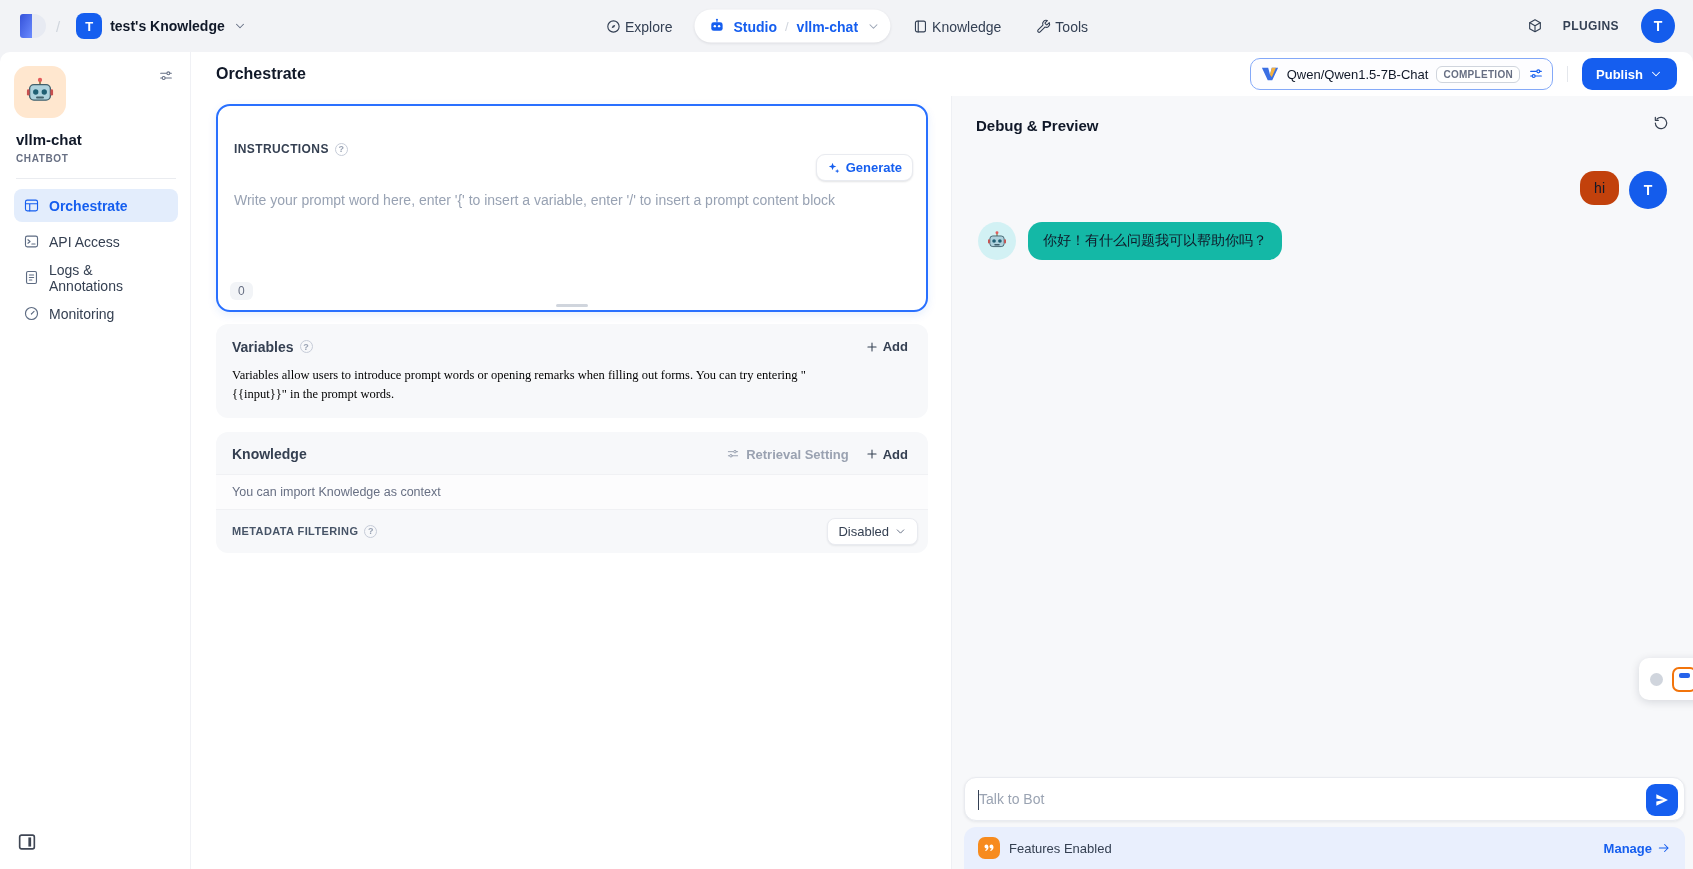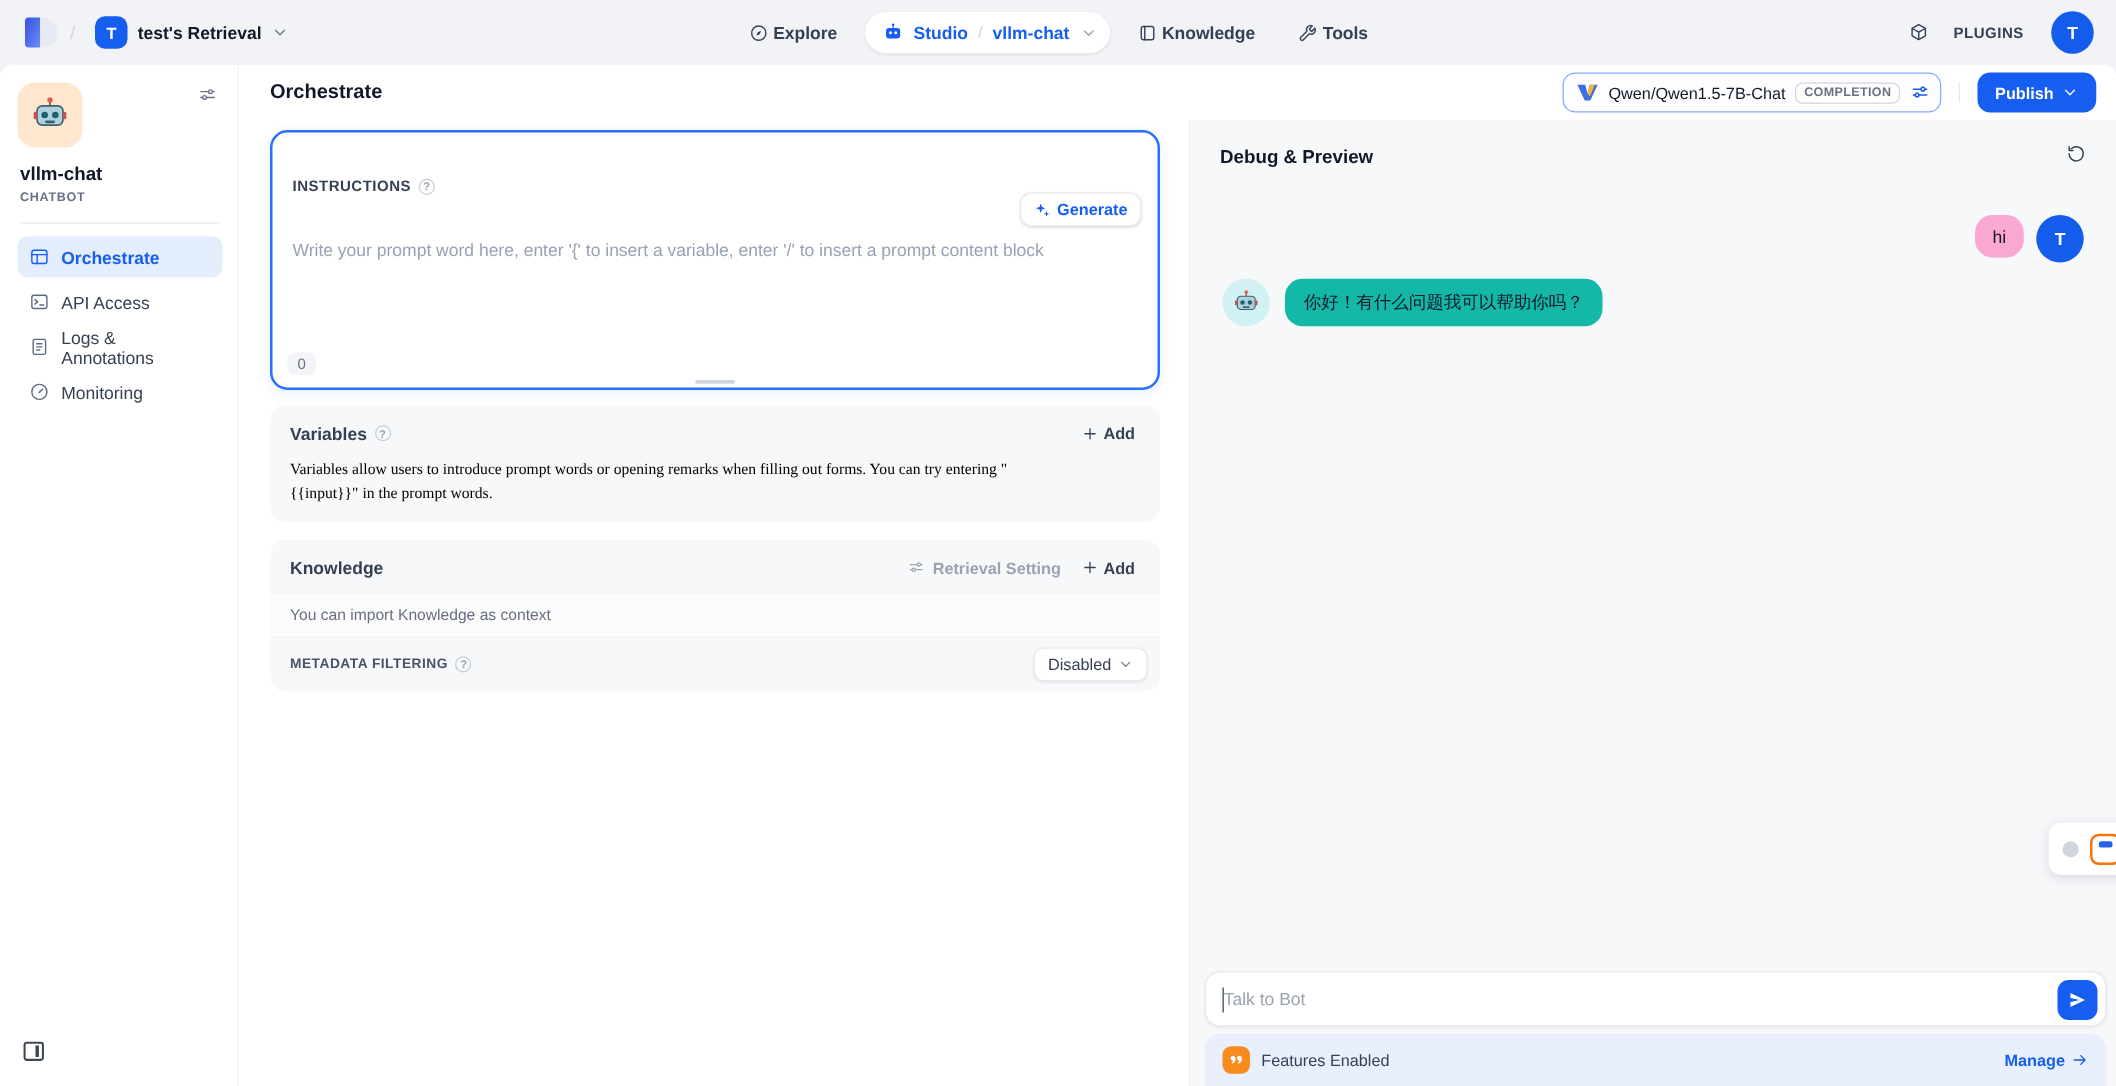--- a/index.html
+++ b/index.html
@@ -11,21 +11,21 @@
   .topbar { height:52px; flex:0 0 52px; display:flex; align-items:center; padding:0 18px; position:relative; background:#f2f3f6; }
   .tb-left { display:flex; align-items:center; }
   .dify-logo { width:28px; height:26px; display:block; cursor:pointer; }
   .tb-slash { color:#d0d5dd; font-size:15px; margin:0 10px; }
   .ws-btn { display:flex; align-items:center; gap:8px; cursor:pointer; border-radius:8px; padding:4px 6px; }
   .ws-avatar { width:26px; height:26px; border-radius:8px; background:#155eef; color:#fff; font-size:13px; font-weight:700; display:flex; align-items:center; justify-content:center; }
   .ws-name { font-size:14px; font-weight:600; color:#101828; }
   .chev { width:14px; height:14px; stroke:#667085; stroke-width:1.8; fill:none; stroke-linecap:round; stroke-linejoin:round; }
 
   .tb-center { position:absolute; left:50%; top:50%; transform:translate(-50%,-50%); display:flex; align-items:center; gap:10px; }
-  .nav-item { display:flex; align-items:center; gap:4px; padding:8px 12px; border-radius:10px; font-size:14px; font-weight:700; color:#344054; cursor:pointer; }
+  .nav-item { display:flex; align-items:center; gap:4px; padding:8px 12px; border-radius:10px; font-size:14px; font-weight:400; color:#344054; cursor:pointer; }
   .nav-ic { width:16px; height:16px; stroke:#344054; stroke-width:1.7; fill:none; stroke-linecap:round; stroke-linejoin:round; }
   .studio-pill { display:flex; align-items:center; gap:8px; background:#fff; border-radius:999px; padding:8px 10px 8px 14px; box-shadow:0 1px 3px rgba(16,24,40,.1); cursor:pointer; }
   .studio-pill .lbl { color:#155eef; font-size:14px; font-weight:700; }
   .studio-pill .app-lbl { color:#155eef; font-size:14px; font-weight:600; }
   .studio-pill .sl { color:#d0d5dd; font-size:13px; }
 
   .tb-right { margin-left:auto; display:flex; align-items:center; gap:14px; }
   .plugins-btn { display:flex; align-items:center; gap:20px; font-size:12px; font-weight:700; letter-spacing:.4px; color:#344054; cursor:pointer; padding:6px 8px; border-radius:8px; }
   .user-avatar { width:34px; height:34px; border-radius:50%; background:#145cec; color:#fff; font-size:14px; font-weight:600; display:flex; align-items:center; justify-content:center; cursor:pointer; }
 
@@ -93,21 +93,21 @@
   .disabled-btn { margin-left:auto; display:flex; align-items:center; gap:5px; background:#fff; border:0.5px solid #e9ebf0; box-shadow:0 1px 2px rgba(16,24,40,.08); border-radius:8px; padding:5px 10px; font-size:13px; font-weight:500; color:#354052; cursor:pointer; }
 
   
   .debug { flex:1; background:#f7f8fa; border-left:1px solid #eef0f4; display:flex; flex-direction:column; min-width:0; }
   .debug-head { display:flex; align-items:center; padding:19px 24px 8px 24px; }
   .debug-title { font-size:15px; font-weight:700; color:#101828; }
   .refresh-btn { margin-left:auto; cursor:pointer; }
   .refresh-btn svg { width:16px; height:16px; stroke:#374151; stroke-width:1.8; fill:none; stroke-linecap:round; stroke-linejoin:round; }
   .chat { flex:1; padding:14px 26px 0 26px; overflow:hidden; }
   .msg-user { display:flex; justify-content:flex-end; align-items:flex-start; gap:10px; margin-top:14px; }
-  .bubble-user { background:#f9a8d4; border-radius:14px; padding:9px 14px; font-size:14px; color:#101828; }
+  .bubble-user { background:#c2410c; border-radius:14px; padding:9px 14px; font-size:14px; color:#101828; }
   .msg-avatar { width:38px; height:38px; border-radius:50%; background:#145cec; color:#fff; font-size:14px; font-weight:600; display:flex; align-items:center; justify-content:center; flex:0 0 38px; }
   .msg-bot { display:flex; align-items:flex-start; gap:12px; margin-top:13px; }
   .bot-avatar { width:38px; height:38px; border-radius:50%; background:#d2f1f4; display:flex; align-items:center; justify-content:center; flex:0 0 38px; }
   .bot-avatar svg { width:22px; height:22px; }
   .bubble-bot { background:#14b8a6; border-radius:14px; padding:10px 15px; font-size:14px; color:#101828; }
 
   .debug-bottom { flex:0 0 auto; padding:0 8px 0 12px; }
   .chat-input-wrap { position:relative; height:44px; background:#fff; border:1px solid #e9ebf0; border-radius:12px; box-shadow:0 1px 3px rgba(16,24,40,.08); }
   .chat-input { width:100%; height:100%; border:none; outline:none; background:transparent; border-radius:12px; padding:0 52px 0 14px; font-size:14px; font-family:"Liberation Sans", sans-serif; color:#101828; }
   .chat-input::placeholder { color:#9aa3b2; }
@@ -140,21 +140,21 @@
           <stop offset="0" stop-color="#3452d9"></stop>
               <stop offset="1" stop-color="#6b8bff"></stop>
         </linearGradient>
           </defs>
         <path d="M5 1h9v24H5a3 3 0 0 1-3-3V4a3 3 0 0 1 3-3z" fill="url(#dg)"></path>
         <path d="M14 1h2a12 12 0 0 1 0 24h-2z" fill="#e7eaf2"></path>
       </svg>
       <span class="tb-slash">/</span>
       <div class="ws-btn">
         <span class="ws-avatar">T</span>
-        <span class="ws-name">test's Retrieval</span>
+        <span class="ws-name">test's Knowledge</span>
         <svg class="chev" viewBox="0 0 24 24">
             <path d="M6 9l6 6 6-6"></path>
           </svg>
       </div>
     </div>
 
     <div class="tb-center">
       <div class="nav-item">
         <svg class="nav-ic" viewBox="0 0 24 24">
           <circle cx="12" cy="12" r="8.5"></circle>

